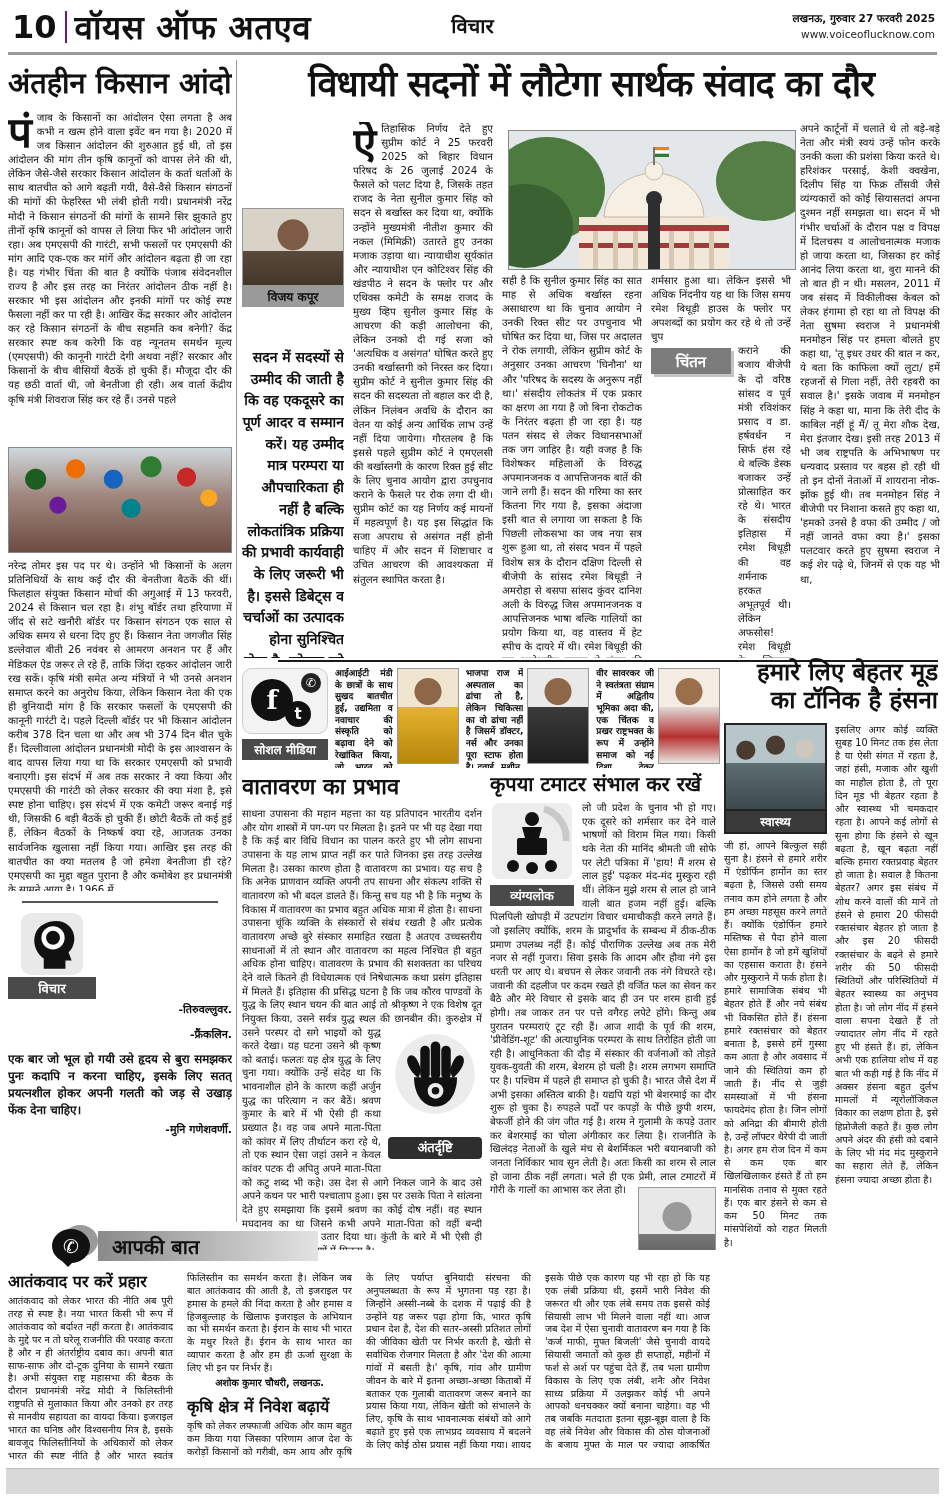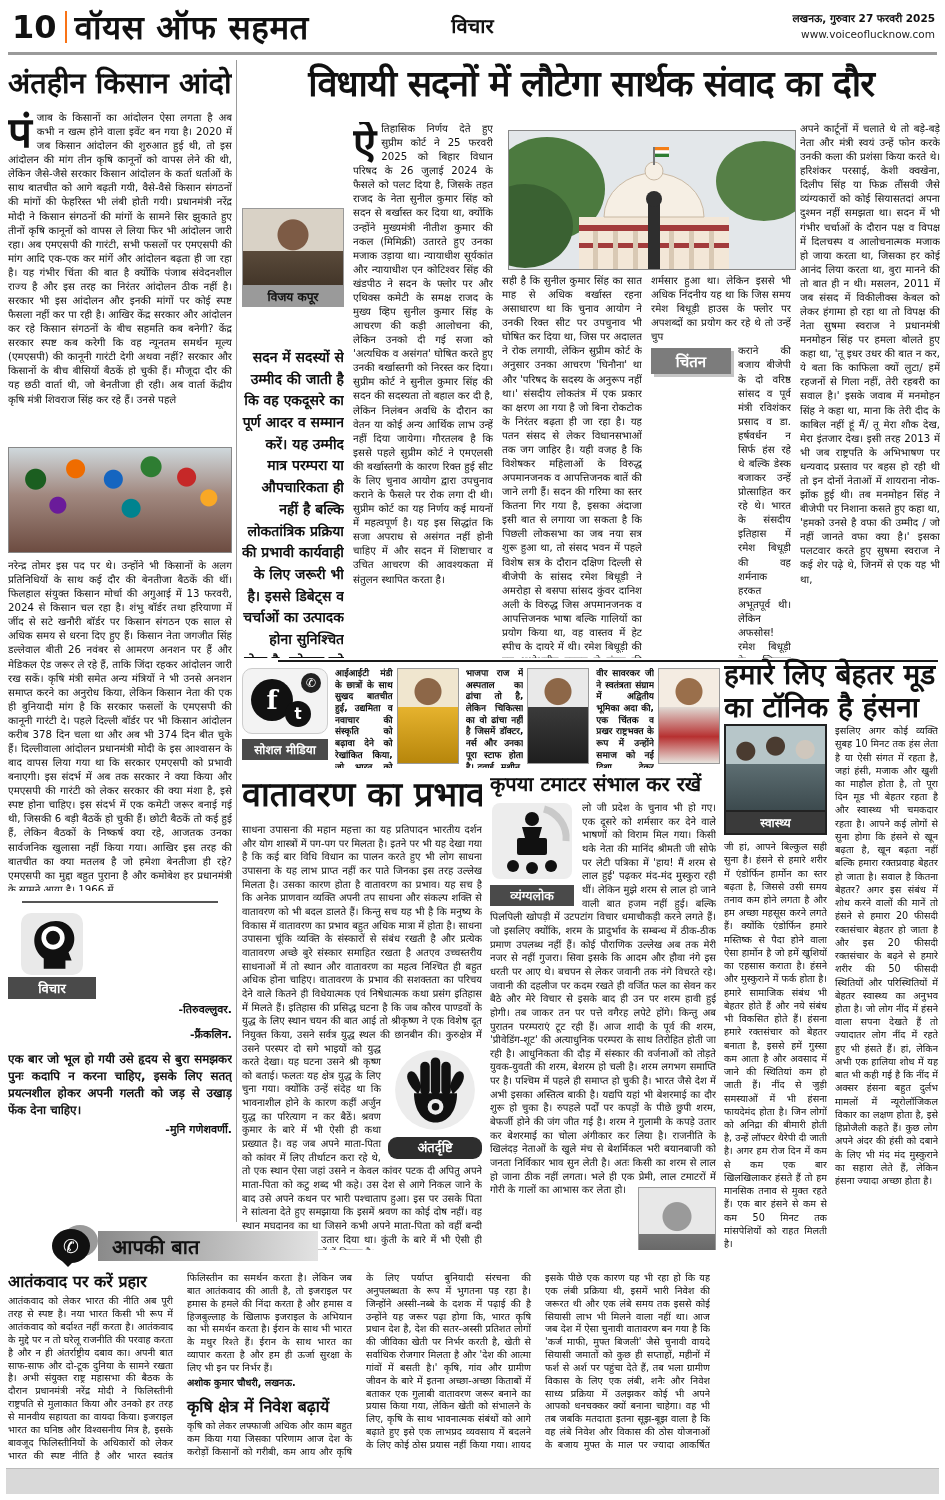--- a/index.html
+++ b/index.html
@@ -1,21 +1,21 @@
 <!DOCTYPE html>
 <html lang="hi"><head>
 <meta charset="utf-8">
 <style>
   *{box-sizing:border-box;margin:0;padding:0}
   html,body{background:#e8e8e8}
   #page{position:relative;width:945px;height:1500px;margin:0 auto;background:#fff;
         font-family:"DejaVu Sans","Liberation Sans",sans-serif;color:#111;overflow:hidden}
   
   .mast{position:absolute;left:10px;top:4px;right:10px;height:46px;display:flex;align-items:center}
-  .pageno{font-size:32px;font-weight:900;padding:0 8px 0 2px;border-right:2px solid #f97316;line-height:1}
+  .pageno{font-size:32px;font-weight:900;padding:0 8px 0 2px;border-right:2px solid #701a75;line-height:1}
   .brand{font-size:33px;font-weight:900;letter-spacing:.5px;padding-left:8px;line-height:1}
   .section-lbl{position:absolute;left:50%;top:12px;transform:translateX(-50%);font-size:20px;font-weight:800}
   .dateblock{margin-left:auto;text-align:right;font-size:10.5px;font-weight:700;line-height:1.5}
   .dateblock .site{font-weight:400;color:#222}
   .mast-rule{position:absolute;left:8px;right:8px;top:52px;border-top:3px solid #9a9a9a}
   .vrule{position:absolute;left:236px;top:60px;width:1px;height:1162px;background:#9a9a9a}
   .bodytxt{font-size:10.2px;line-height:1.38;text-align:justify;overflow:hidden}
   h1,h2,h3{font-weight:900}
   .labelbar{background:#4a4a4a;color:#fff;font-weight:700;text-align:center}
   
@@ -73,35 +73,35 @@
   .smtext{flex:1;font-size:9px;font-weight:600;line-height:1.3;text-align:justify;overflow:hidden}
   .polphoto{width:62px;flex:0 0 62px;height:96px;border:1px solid #999}
   .pol1{background:radial-gradient(circle at 50% 24%,#8d6748 0 13px,transparent 14px),
         linear-gradient(180deg,#f0e6cf 0 40%,#e6b32e 40%,#b7860b 100%)}
   .pol2{background:radial-gradient(circle at 50% 24%,#8d6748 0 13px,transparent 14px),
         linear-gradient(180deg,#e9e9e9 0 40%,#3b3b3b 40%,#1e1e1e 100%)}
   .pol3{background:radial-gradient(circle at 50% 24%,#9a6f4b 0 13px,transparent 14px),
         linear-gradient(180deg,#f4ece2 0 40%,#e0dcd6 40%,#b73030 72%,#e8e4de 100%)}
   
   #envart{position:absolute;left:242px;top:770px;width:240px;height:480px;overflow:hidden}
-  #envart h2{font-size:34px;white-space:nowrap;overflow:hidden;margin-bottom:7px}
+  #envart h2{font-size:22px;white-space:nowrap;overflow:hidden;margin-bottom:7px}
   .insight{float:right;width:94px;margin:6px 0 4px 7px;text-align:center}
-  .insight .labelbar{background:#2e2e2e;border-radius:9px;font-size:13px;padding:2px 16px;margin-top:2px}
+  .insight .labelbar{background:#2e2e2e;border-radius:4px;font-size:13px;padding:2px 16px;margin-top:18px}
   
   #satire{position:absolute;left:490px;top:770px;width:226px;height:480px;overflow:hidden}
   #satire h2{font-size:20px;white-space:nowrap;overflow:hidden;margin-bottom:4px}
   .vylok{float:left;width:84px;margin:2px 8px 4px 0;text-align:center}
   .vylok .labelbar{font-size:12.5px;padding:2px 0;margin-top:2px}
   .rsbox{float:right;width:78px;margin:4px 0 4px 7px;border:1px solid #999;text-align:center}
   .rsphoto{height:84px;
     background:radial-gradient(circle at 50% 34%,#9a9a9a 0 14px,transparent 15px),
                linear-gradient(180deg,#e8e8e8 0 55%,#777 55%,#545454 100%)}
   
   #health{position:absolute;left:724px;top:658px;width:214px;height:806px;overflow:hidden}
-  #health h2{font-size:28px;line-height:1.18;text-align:left;}
+  #health h2{font-size:24px;line-height:1.18;text-align:right;margin-bottom:8px}
   .hcols{display:flex;gap:8px}
   .hcols .hc{flex:1;overflow:hidden}
   .laughphoto{height:88px;border:2px solid #222;
     background:radial-gradient(circle at 20% 30%,#4a3b30 0 9px,transparent 10px),
       radial-gradient(circle at 50% 24%,#4a3b30 0 9px,transparent 10px),
       radial-gradient(circle at 80% 28%,#cfc7bd 0 9px,transparent 10px),
       linear-gradient(180deg,#b7c6c9 0 45%,#5d6e72 45%,#3c4a4e 100%)}
   .hcap{background:#3a3a3a;color:#fff;text-align:center;font-size:12px;font-weight:800;
     padding:2px 0;border:2px solid #222;border-top:none;margin-bottom:5px}
   
@@ -109,32 +109,32 @@
   .bubble{position:relative;width:46px;height:42px;flex:0 0 46px}
   .bubble .b2{position:absolute;left:10px;top:0;width:36px;height:32px;border-radius:50%;background:#9a9a9a}
   .bubble .b1{position:absolute;left:0;top:4px;width:38px;height:34px;border-radius:50%;background:#111;
     color:#fff;font-size:19px;text-align:center;line-height:34px}
   .bubble .tail{position:absolute;left:8px;top:34px;width:0;height:0;border:8px solid transparent;border-top-color:#111}
   .apbar{flex:1;height:30px;background:linear-gradient(90deg,#8a8a8a,#e3e3e3);display:flex;align-items:center;
     padding-left:14px;font-size:20px;font-weight:900}
   #letters{position:absolute;left:8px;top:1272px;width:702px;height:192px;overflow:hidden;
     column-count:4;column-gap:14px;font-size:9.6px;line-height:1.34;text-align:justify}
   #letters h3{font-size:16px;line-height:1.15;margin:1px 0 4px}
-  #letters .lauthor{text-align:left;font-weight:900;margin:2px 0 8px}
+  #letters .lauthor{text-align:center;font-weight:900;margin:2px 0 8px}
   
   .footband{position:absolute;left:6px;top:1468px;width:933px;height:26px;background:#d9d9d9;border-top:1px solid #bbb}
 </style>
 </head>
 <body>
 
 <div id="page">
 
   <div class="mast">
     <div class="pageno">10</div>
-    <div class="brand">वॉयस ऑफ सहमत</div>
+    <div class="brand">वॉयस ऑफ अतएव</div>
     <div class="dateblock">
       <div>लखनऊ, गुरुवार 27 फरवरी 2025</div>
       <div class="site">www.voiceoflucknow.com</div>
     </div>
   </div>
   <div class="section-lbl">विचार</div>
   <div class="mast-rule"></div>
   <div class="vrule"></div>
 
   <div id="kisan">

